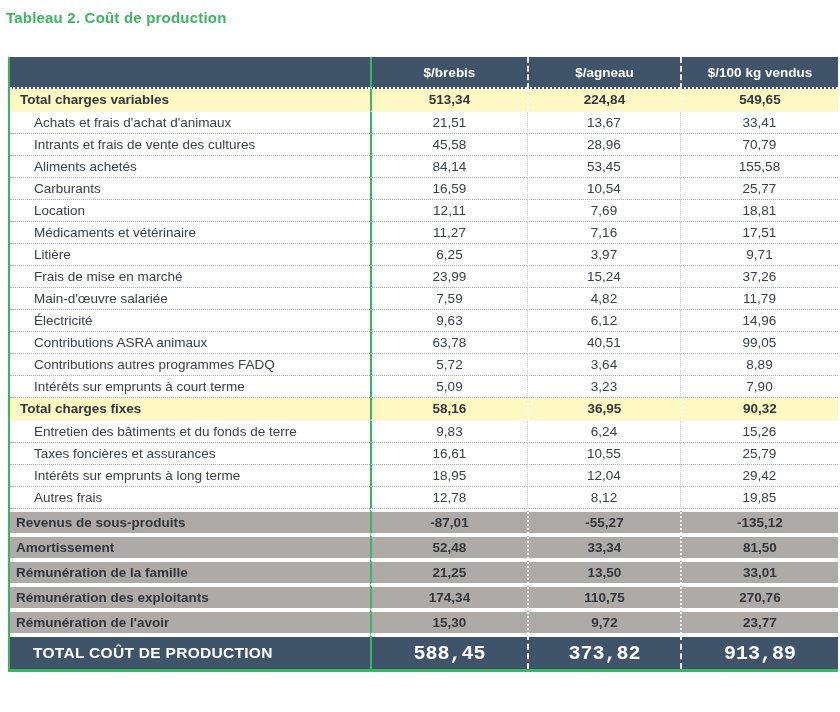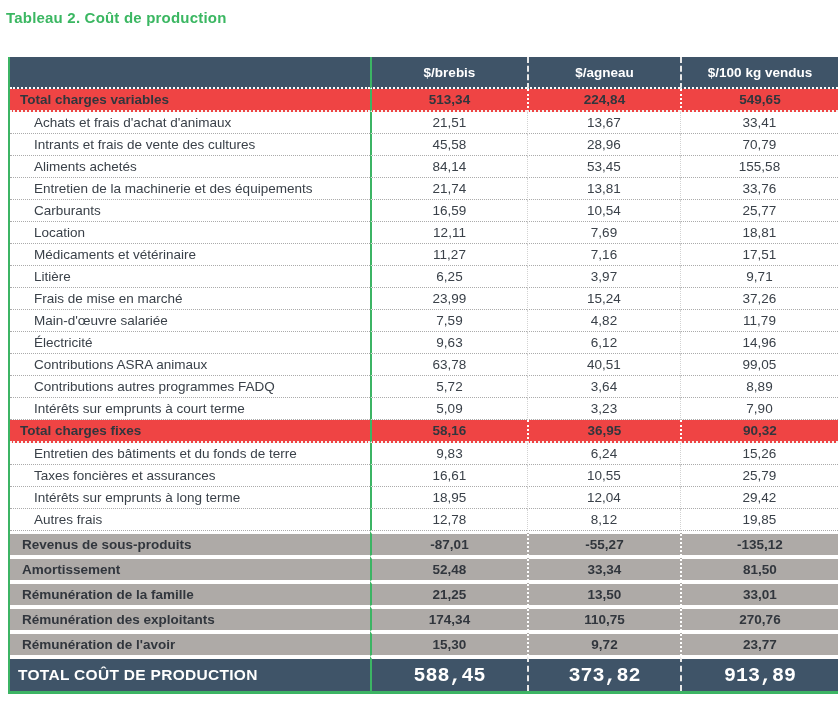--- a/index.html
+++ b/index.html
@@ -67,48 +67,48 @@
   tr.item td {
     height: 21px;
     background: #ffffff;
     color: #3a4149;
     font-size: 13.5px;
     border-bottom: 1px dotted #ababab;
   }
   
   tr.section td {
     height: 21px;
-    background: #ef4444;
+    background: #fef9c3;
     color: #31363d;
     font-size: 13.5px;
     font-weight: bold;
     border-bottom: 2px dotted #f5f4f2;
   }
   tr.section td.label { padding-left: 10px; }
   
   tr.standalone td {
     height: 21px;
     background: #aeaaa7;
     color: #31363d;
     font-size: 13.5px;
     font-weight: bold;
     border-top: 3px solid #ffffff;
     border-bottom: 1px solid #ffffff;
   }
-  tr.standalone td.label { padding-left: 12px; }
+  tr.standalone td.label { padding-left: 6px; }
   
   tr.total td {
     height: 32px;
     background: #3f5468;
     color: #ffffff;
     font-weight: bold;
     border-top: 3px solid #ffffff;
   }
   tr.total td.label {
-    padding-left: 8px;
+    padding-left: 23px;
     font-size: 15.5px;
     letter-spacing: 0.3px;
   }
   tr.total td.val { font-size: 20px; font-family: Liberation Mono, monospace; }
   
   th.first, td.first { border-left: 2px solid #3cb464; }
   tr.item td.sep { border-left: 1px dotted #d2d2d2; }
   tr.section td.sep, tr.standalone td.sep { border-left: 2px dotted #ffffff; }
   thead th.sep, tr.total td.sep { border-left: 2px dashed #e9e9e9; }
 </style>
@@ -153,26 +153,20 @@
           <td class="val sep">28,96</td>
           <td class="val sep">70,79</td>
         </tr>
         <tr class="item">
           <td class="label">Aliments achetés</td>
           <td class="val first">84,14</td>
           <td class="val sep">53,45</td>
           <td class="val sep">155,58</td>
         </tr>
         <tr class="item">
-          <td class="label">Entretien de la machinerie et des équipements</td>
-          <td class="val first">21,74</td>
-          <td class="val sep">13,81</td>
-          <td class="val sep">33,76</td>
-        </tr>
-        <tr class="item">
           <td class="label">Carburants</td>
           <td class="val first">16,59</td>
           <td class="val sep">10,54</td>
           <td class="val sep">25,77</td>
         </tr>
         <tr class="item">
           <td class="label">Location</td>
           <td class="val first">12,11</td>
           <td class="val sep">7,69</td>
           <td class="val sep">18,81</td>

